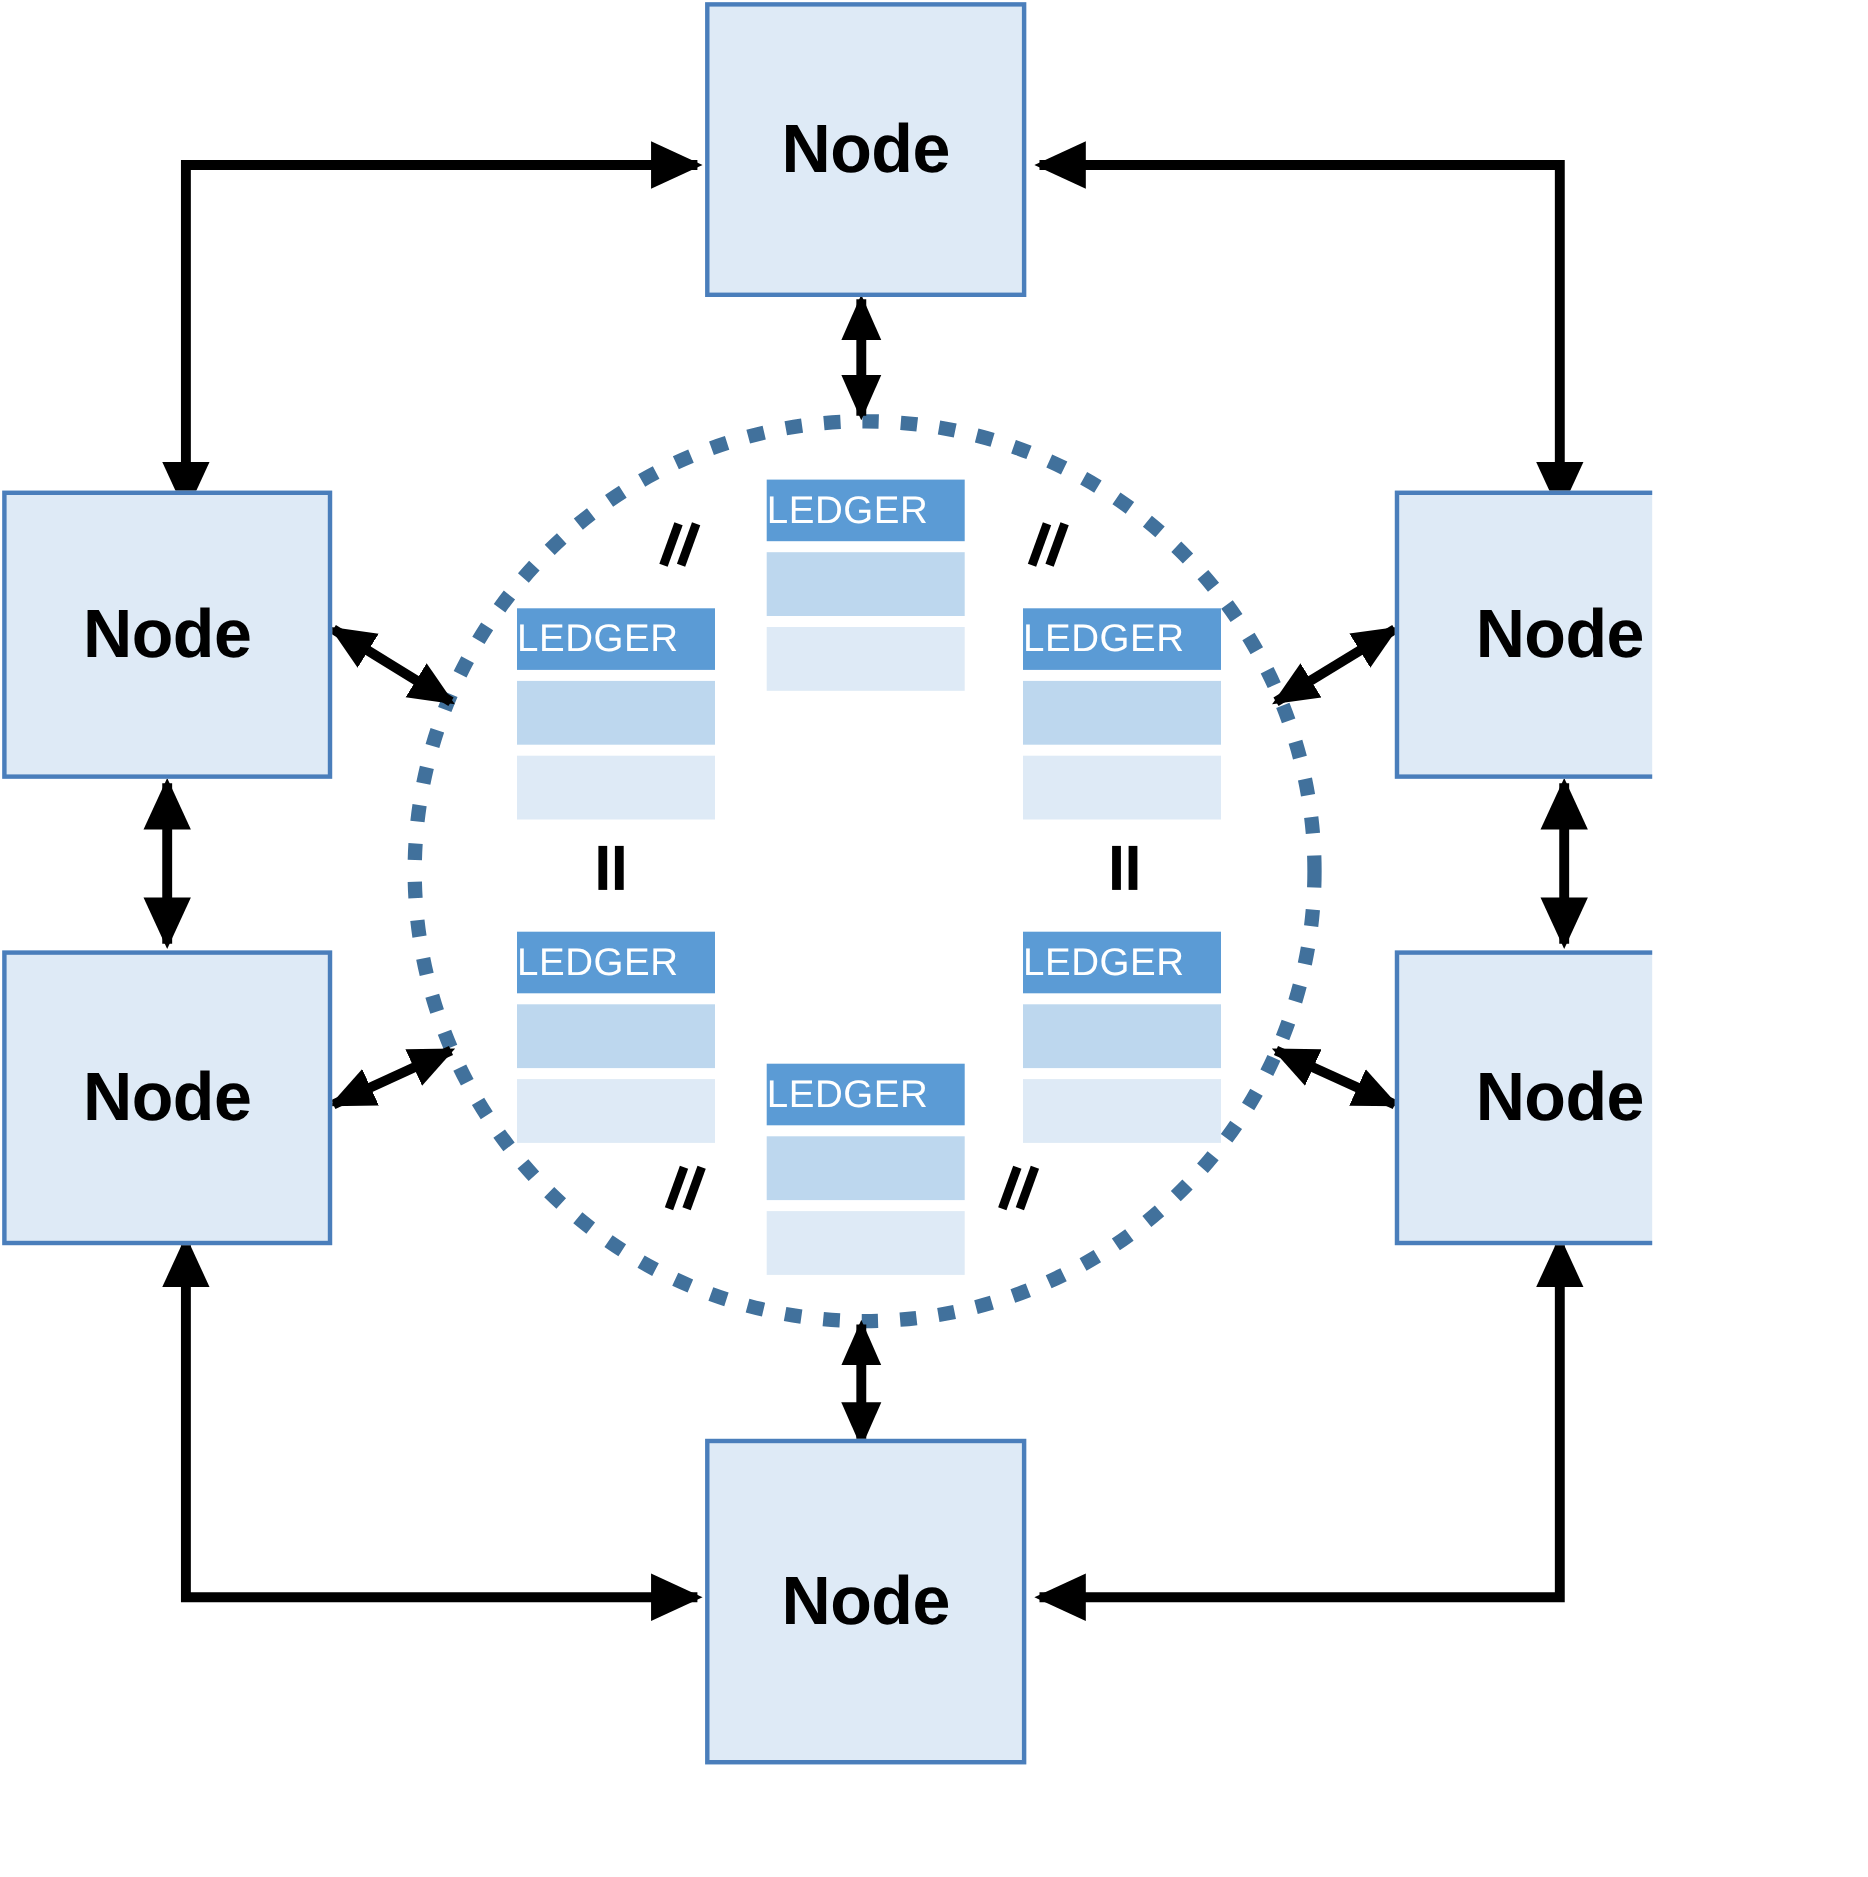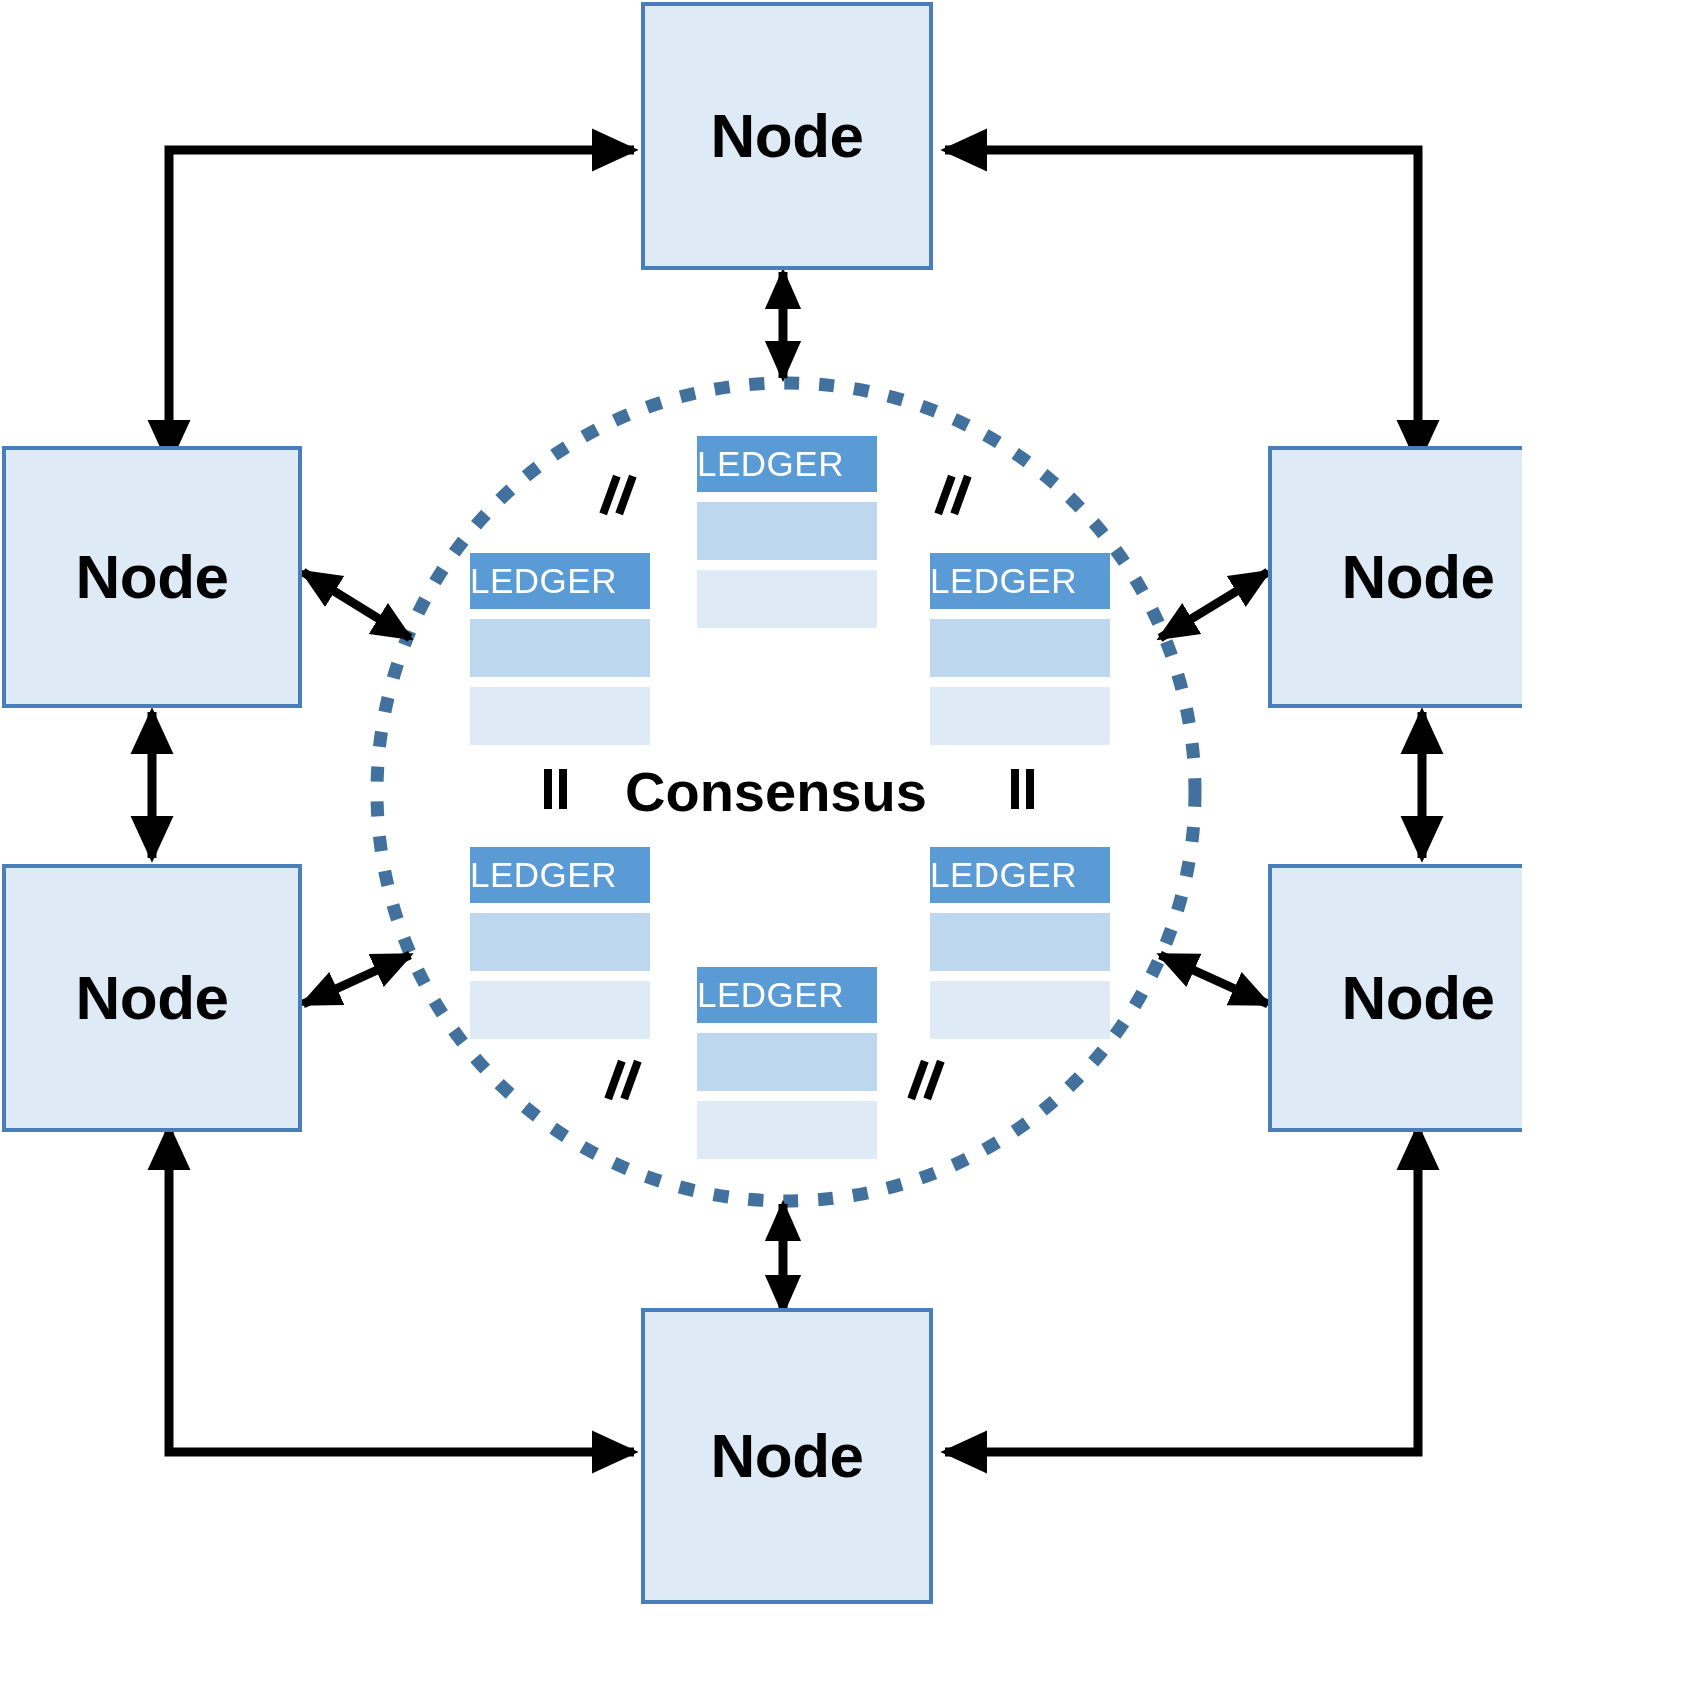--- a/index.html
+++ b/index.html
@@ -9,21 +9,20 @@
   }
   body {
     font-family: "Liberation Sans", sans-serif;
   }
   #canvas {
     position: relative;
     width: 1502px;
     height: 1706px;
     background: #ffffff;
     overflow: hidden;
-    padding-left: 20px;
   }
   .svg-layer {
     position: absolute;
     left: 0;
     top: 0;
     width: 1698px;
     height: 1706px;
     pointer-events: none;
   }
 
@@ -212,21 +211,20 @@
     <div class="ledger-row-mid"></div>
     <div class="ledger-row-low"></div>
   </div>
 
   <div class="ledger-card wide" style="left:697px; top:967px;">
     <div class="ledger-head">LEDGER</div>
     <div class="ledger-row-mid"></div>
     <div class="ledger-row-low"></div>
   </div>
 
-  <div class="consensus-label" style="left:625px; top:764px;">Consensus</div>
 
   <div class="eq-mark eq-diag" style="left:600px; top:478px;">
     <span class="eq-bar b1"></span>
     <span class="eq-bar b2"></span>
   </div>
 
   <div class="eq-mark eq-diag" style="left:935px; top:478px;">
     <span class="eq-bar b1"></span>
     <span class="eq-bar b2"></span>
   </div>

